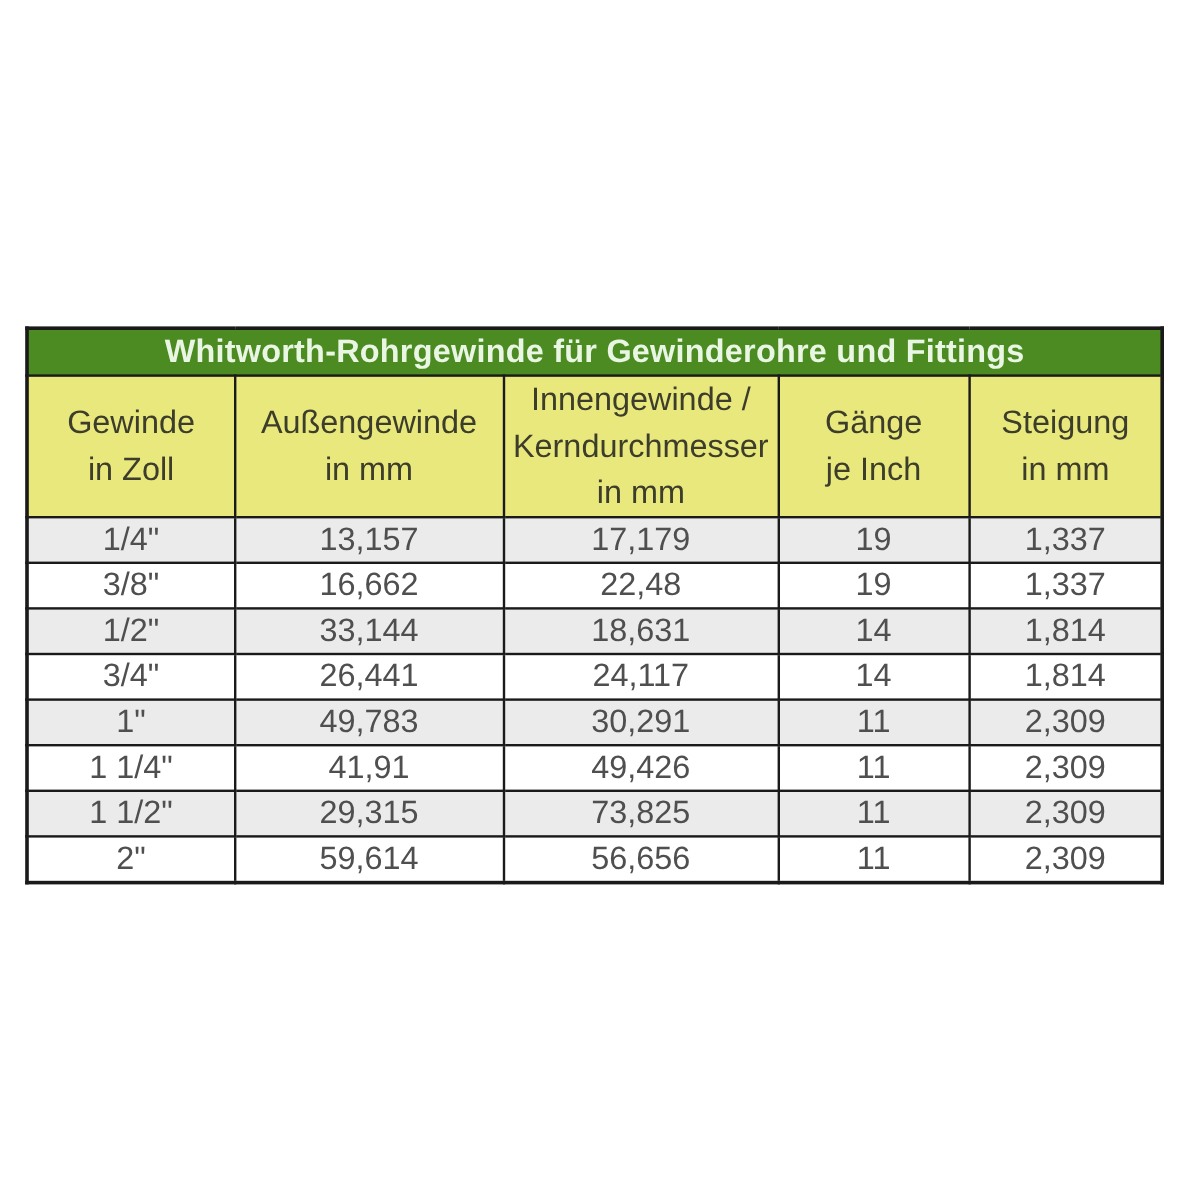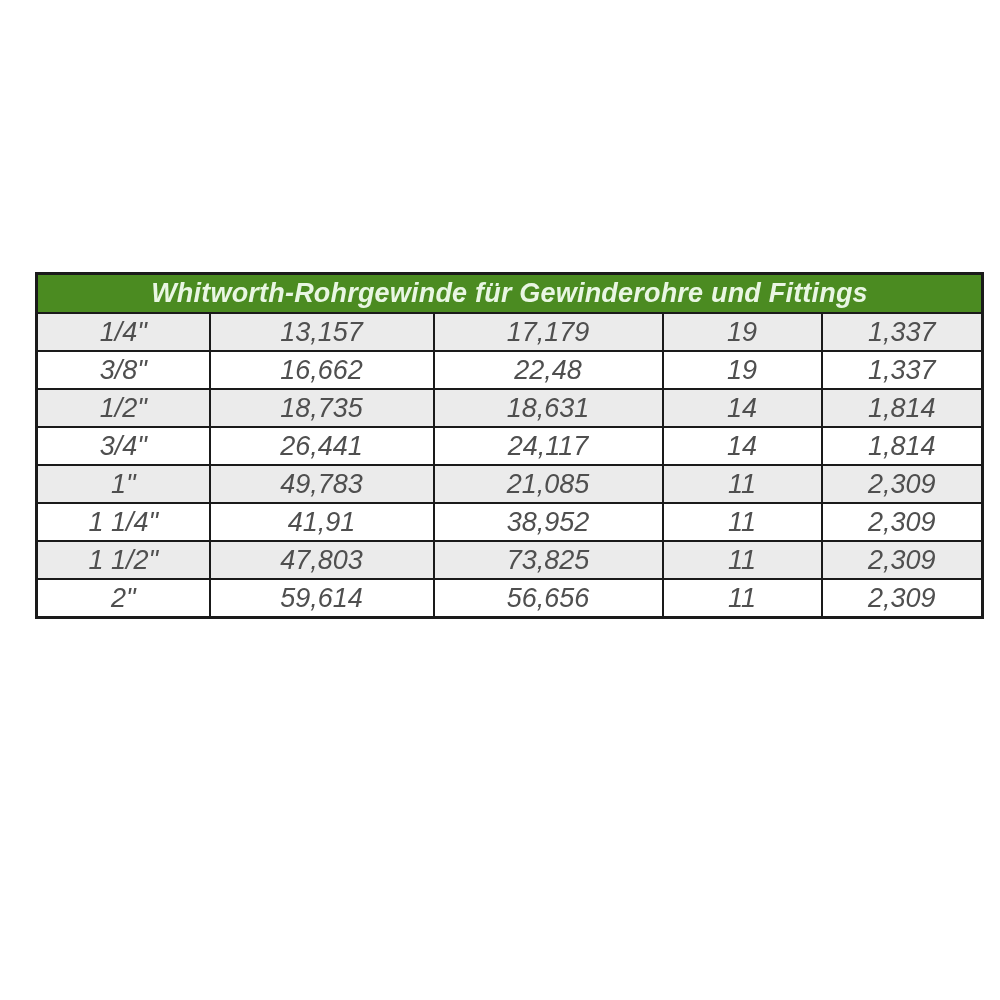--- a/index.html
+++ b/index.html
@@ -10,27 +10,26 @@
   }
   .canvas {
     position: relative;
     width: 1000px;
     height: 1000px;
     background: var(--pageBg, #ffffff);
     overflow: hidden;
   }
   table.whitworth {
     position: absolute;
-    left: 35px;
+    left: 21px;
     top: 272px;
     width: 946px;
     border-collapse: collapse;
     table-layout: fixed;
     border: 3px solid var(--borderColor, #1a1a1a);
-    font-style: italic;
   }
   th, td {
     border: 2px solid var(--borderColor, #1a1a1a);
     text-align: center;
     vertical-align: middle;
     padding: 0;
   }
   tr.title-row th {
     background: var(--greenBar, #4b8b21);
     color: var(--titleText, #e9f6e3);
@@ -69,67 +68,80 @@
       <col style="width:173px">
       <col style="width:224px">
       <col style="width:229px">
       <col style="width:159px">
       <col style="width:161px">
     </colgroup>
     <thead>
       <tr class="title-row">
         <th colspan="5">Whitworth-Rohrgewinde für Gewinderohre und Fittings</th>
       </tr>
+      <tr class="header-row">
+        <th>Gewinde
+in Zoll</th>
+        <th>Außengewinde
+in mm</th>
+        <th>Innengewinde /
+Kerndurchmesser
+in mm</th>
+        <th>Gänge
+je Inch</th>
+        <th>Steigung
+in mm</th>
+      </tr>
     </thead>
     <tbody>
         <tr>
           <td>1/4"</td>
           <td>13,157</td>
           <td>17,179</td>
           <td>19</td>
           <td>1,337</td>
         </tr>
         <tr>
           <td>3/8"</td>
           <td>16,662</td>
           <td>22,48</td>
           <td>19</td>
           <td>1,337</td>
         </tr>
         <tr>
           <td>1/2"</td>
-          <td>18,735</td>
+          <td>33,144</td>
           <td>18,631</td>
           <td>14</td>
           <td>1,814</td>
         </tr>
         <tr>
           <td>3/4"</td>
           <td>26,441</td>
           <td>24,117</td>
           <td>14</td>
           <td>1,814</td>
         </tr>
         <tr>
           <td>1"</td>
           <td>49,783</td>
-          <td>21,085</td>
+          <td>30,291</td>
           <td>11</td>
           <td>2,309</td>
         </tr>
         <tr>
           <td>1 1/4"</td>
           <td>41,91</td>
-          <td>38,952</td>
+          <td>49,426</td>
           <td>11</td>
           <td>2,309</td>
         </tr>
         <tr>
           <td>1 1/2"</td>
-          <td>47,803</td>
+          <td>29,315</td>
           <td>73,825</td>
           <td>11</td>
           <td>2,309</td>
         </tr>
         <tr>
           <td>2"</td>
           <td>59,614</td>
           <td>56,656</td>
           <td>11</td>
           <td>2,309</td>

